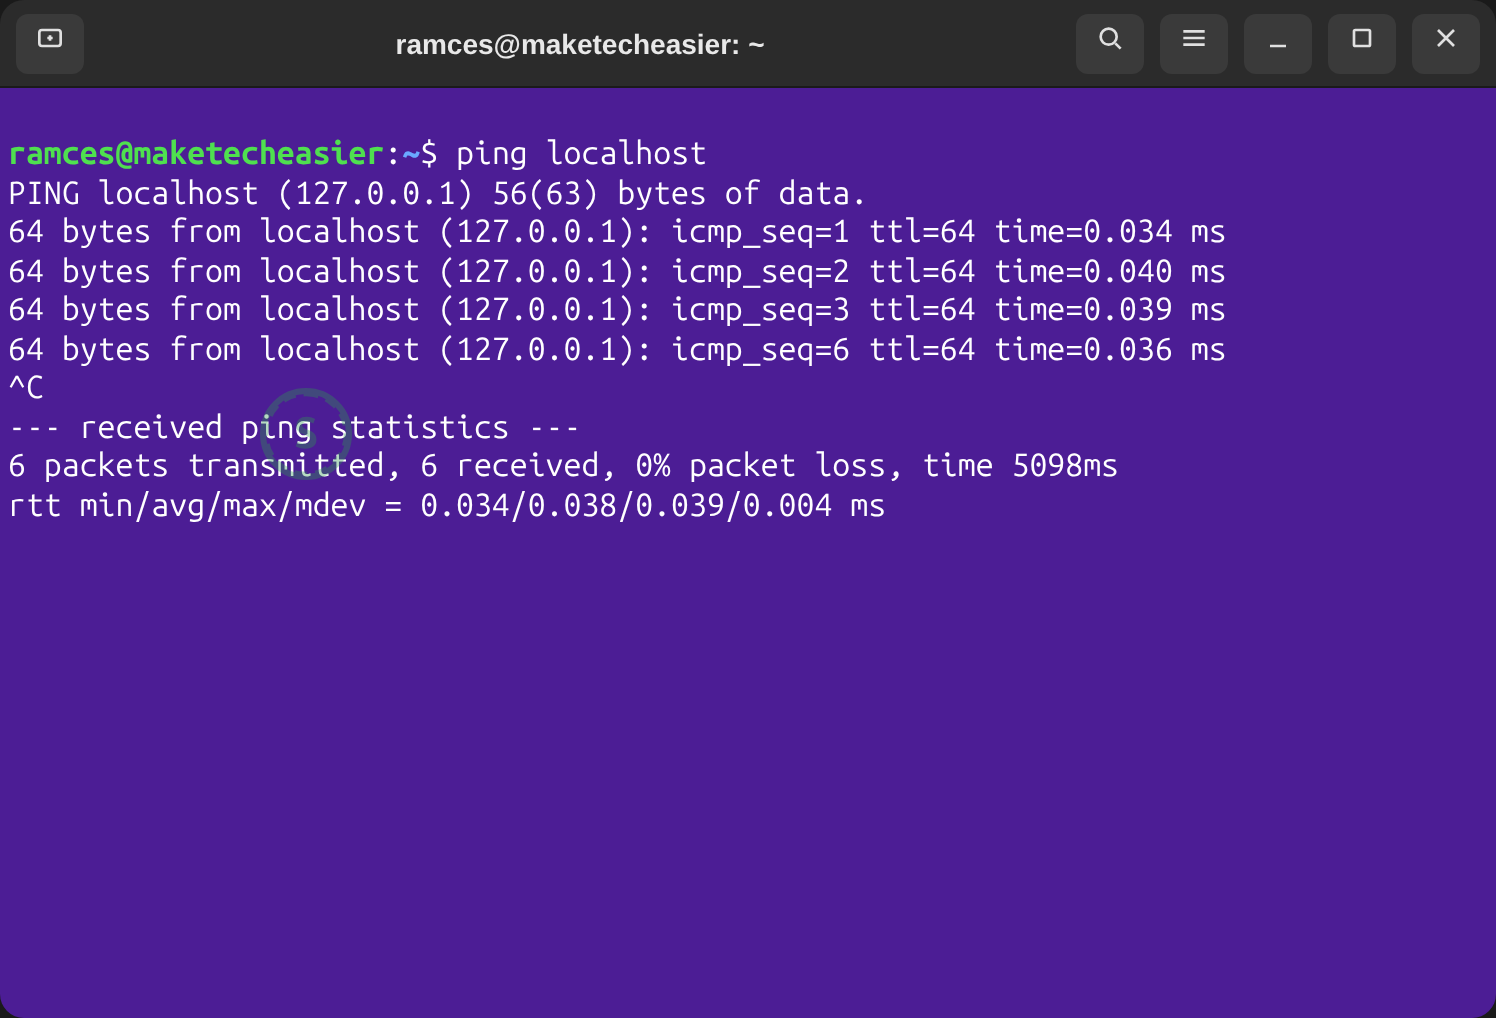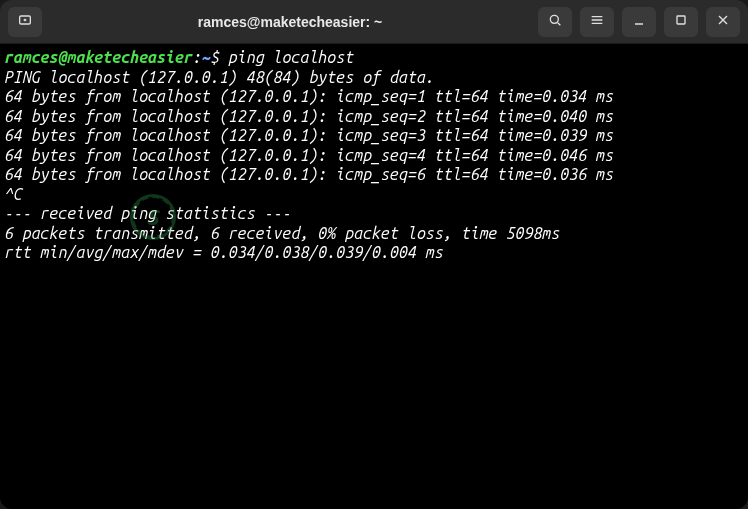--- a/index.html
+++ b/index.html
@@ -40,29 +40,28 @@
       font-weight: 600;
     }
     .tb-right {
       display: flex;
       gap: 8px;
       align-items: center;
     }
     .tb-icon svg { width: 16px; height: 16px; }
     .terminal {
       flex: 1;
-      background: #000000;
-      padding: 4px 4px;
+      background: #4c1d95;
+      padding: 24px 4px;
       font-family: "Ubuntu Mono", "DejaVu Sans Mono", monospace;
       font-size: 16px;
       line-height: 1.22;
       color: #ffffff;
       position: relative;
       overflow: hidden;
-      font-style: italic;
     }
     .line { white-space: pre; }
     .prompt-user { color: #4fe04f; font-weight: bold; }
     .prompt-sep { color: #ffffff; }
     .prompt-path { color: #6aa8ff; font-weight: bold; }
     .cursor {
       display: inline-block;
       width: 10px;
       height: 18px;
       background: #ffffff;
@@ -155,25 +154,24 @@
         <svg viewBox="0 0 24 24" fill="none" stroke="currentColor" stroke-width="2">
           <path d="M6 6l12 12M18 6L6 18"></path>
         </svg>
       </span>
     </div>
   </div>
 </div>
 
 <div class="terminal">
   <div class="line"><span class="prompt-user">ramces@maketecheasier</span><span class="prompt-sep">:</span><span class="prompt-path">~</span><span class="prompt-sep">$</span> <span>ping localhost</span></div>
-  <div class="line">PING localhost (127.0.0.1) 48(84) bytes of data.</div>
+  <div class="line">PING localhost (127.0.0.1) 56(63) bytes of data.</div>
   <div class="line">64 bytes from localhost (127.0.0.1): icmp_seq=1 ttl=64 time=0.034 ms</div>
   <div class="line">64 bytes from localhost (127.0.0.1): icmp_seq=2 ttl=64 time=0.040 ms</div>
   <div class="line">64 bytes from localhost (127.0.0.1): icmp_seq=3 ttl=64 time=0.039 ms</div>
-  <div class="line">64 bytes from localhost (127.0.0.1): icmp_seq=4 ttl=64 time=0.046 ms</div>
   <div class="line">64 bytes from localhost (127.0.0.1): icmp_seq=6 ttl=64 time=0.036 ms</div>
   <div class="line">^C</div>
   <div class="line">--- received ping statistics ---</div>
   <div class="line">6 packets transmitted, 6 received, 0% packet loss, time 5098ms</div>
   <div class="line">rtt min/avg/max/mdev = 0.034/0.038/0.039/0.004 ms</div>
 
   <div class="watermark">
     <div class="watermark-badge">S</div>
   </div>
 </div>

